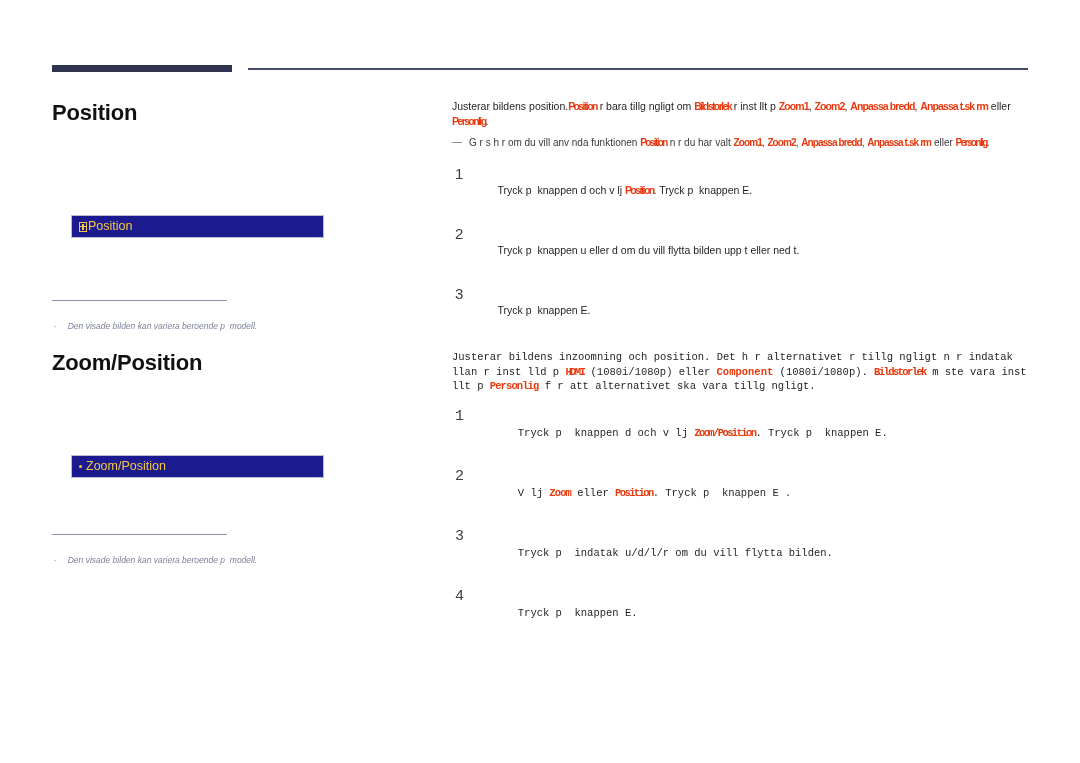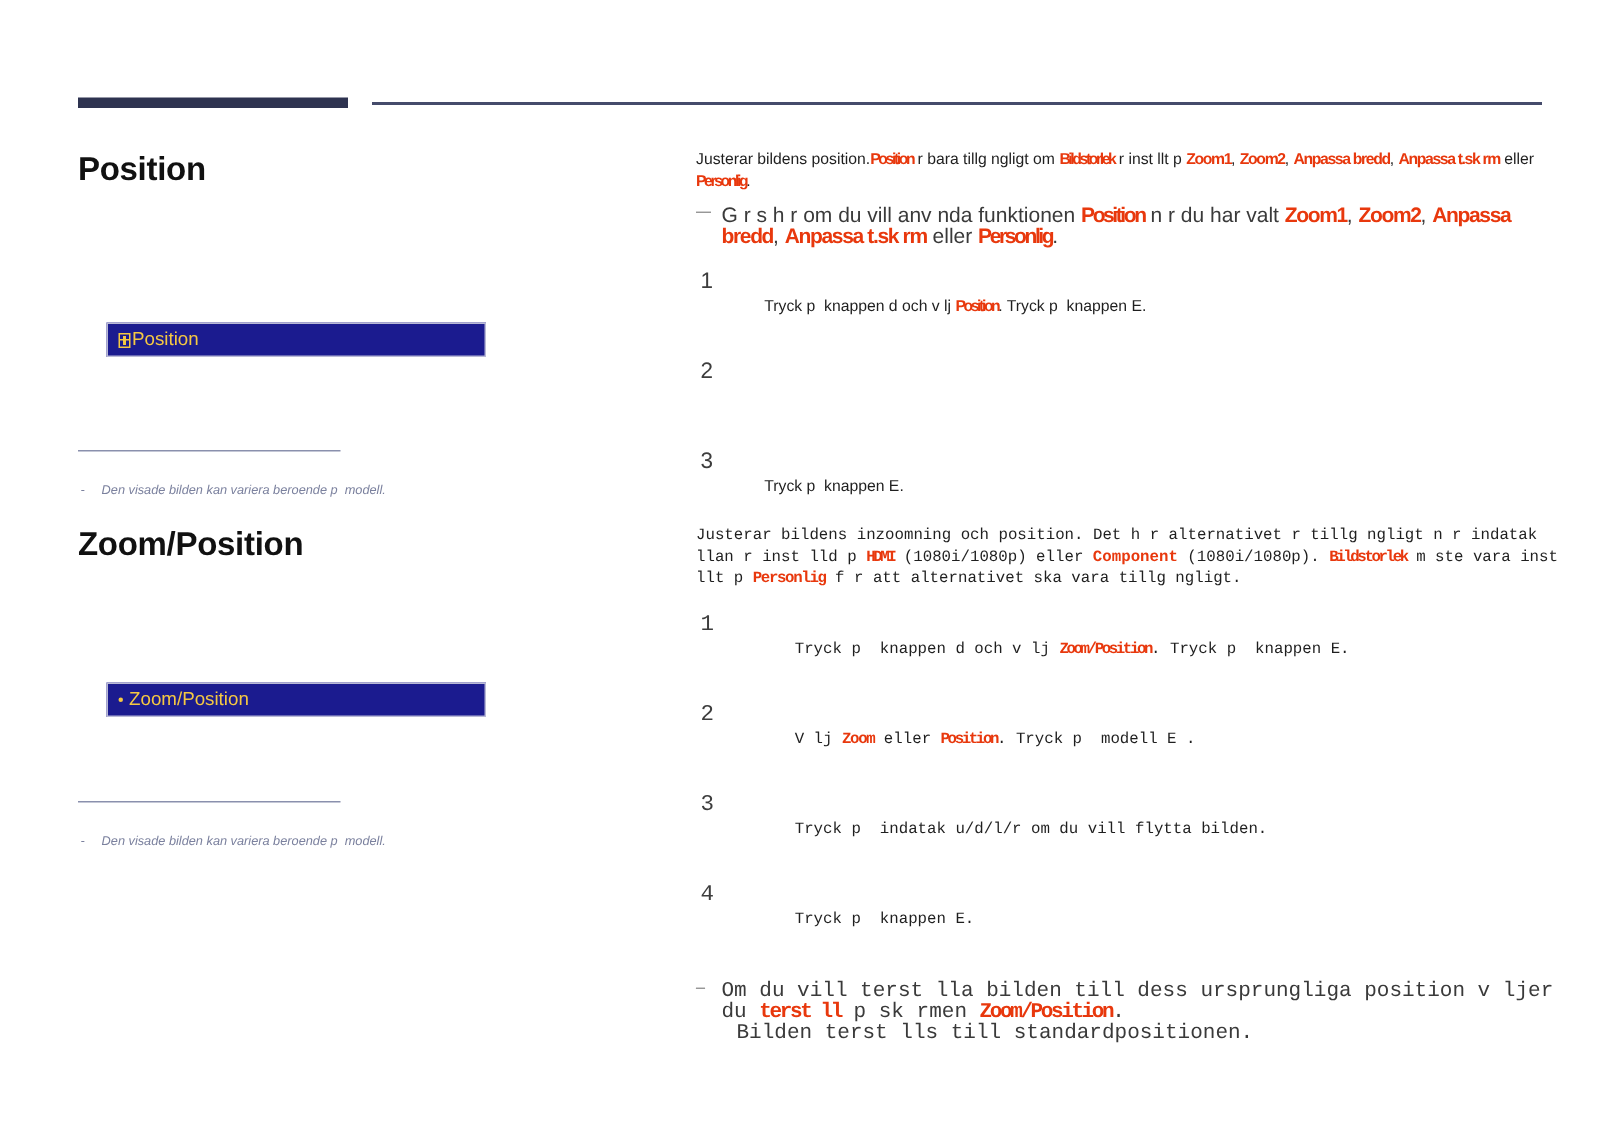--- a/index.html
+++ b/index.html
@@ -113,21 +113,21 @@
     white-space: pre;
     font-style: italic;
   }
   #caption-note-1 { top: 311px; }
   #caption-note-2 { top: 545px; }
   .caption-dash { display: inline-block; width: 14px; }
 
   
   .body-col {
     position: absolute;
-    left: 464px;
+    left: 452px;
     width: 578px;
   }
   #col-position { top: 99px; }
   #col-zoomposition { top: 350px; font-family: Liberation Mono, monospace; }
 
   .para {
     font-size: 10.5px;
     line-height: 14.5px;
     color: #1f1f1f;
     margin: 0 0 4px 0;
@@ -138,21 +138,21 @@
     font-weight: bold;
   }
   
   .squish { letter-spacing: -1.6px; }
   .squish2 { letter-spacing: -0.9px; }
 
   
   .note {
     position: relative;
     padding-left: 17px;
-    font-size: 14px;
+    font-size: 10px;
     line-height: 14px;
     color: #3a3a3a;
     margin-top: 8px;
   }
   .note::before {
     content: "\2014";
     position: absolute;
     left: 0; top: -1px;
     color: #6f6f6f;
     font-size: 10px;
@@ -217,21 +217,21 @@
 
   <div class="note">
     <span>G r s  h r om du vill anv nda funktionen </span><span class="hl squish">Position</span><span> n r du har valt </span><span class="hl squish2">Zoom1</span><span>, </span><span class="hl squish2">Zoom2</span><span>, </span><span class="hl squish2">Anpassa bredd</span><span>, </span><span class="hl squish2">Anpassa t.sk rm</span><span> eller </span><span class="hl squish">Personlig</span><span>.</span>
   </div>
 
   <ol class="steps steps-block-1">
     <li class="step">
       <span class="step-num">1</span><span>Tryck p  knappen d och v lj </span><span class="hl squish">Position</span><span>. Tryck p  knappen E.</span>
     </li>
     <li class="step">
-      <span class="step-num">2</span>
+      <span class="step-num">2</span><span>Tryck p  knappen u eller d om du vill flytta bilden upp t eller ned t.</span>
     </li>
     <li class="step">
       <span class="step-num">3</span><span>Tryck p  knappen E.</span>
     </li>
   </ol>
 </div>
 
 <div id="title-zoomposition" class="section-title">Zoom/Position</div>
 
 <div id="osd-zoomposition" class="osd-box">
@@ -248,27 +248,23 @@
 
   <p class="para">
     <span>Justerar bildens inzoomning och position. Det h r alternativet  r tillg ngligt n r indatak llan  r inst lld p  </span><span class="hl squish">HDMI</span><span> (1080i/1080p) eller </span><span class="hl">Component</span><span> (1080i/1080p). </span><span class="hl squish">Bildstorlek</span><span> m ste vara inst llt p  </span><span class="hl squish2">Personlig</span><span> f r att alternativet ska vara tillg ngligt.</span>
   </p>
 
   <ol class="steps steps-block-2">
     <li class="step">
       <span class="step-num">1</span><span>Tryck p  knappen d och v lj </span><span class="hl squish">Zoom/Position</span><span>. Tryck p  knappen E.</span>
     </li>
     <li class="step">
-      <span class="step-num">2</span><span>V lj </span><span class="hl squish2">Zoom</span><span> eller </span><span class="hl squish">Position</span><span>. Tryck p  modell E .</span>
+      <span class="step-num">2</span><span>V lj </span><span class="hl squish2">Zoom</span><span> eller </span><span class="hl squish">Position</span><span>. Tryck p  knappen E .</span>
     </li>
     <li class="step">
       <span class="step-num">3</span><span>Tryck p  indatak u/d/l/r om du vill flytta bilden.</span>
     </li>
     <li class="step">
       <span class="step-num">4</span><span>Tryck p  knappen E.</span>
     </li>
   </ol>
 
-  <div class="note" style="margin-top:20px;">
-    <span>Om du vill  terst lla bilden till dess ursprungliga position v ljer du </span><span class="hl squish">terst ll</span><span> p  sk rmen </span><span class="hl squish">Zoom/Position</span><span>.</span>
-    <span class="note-indent">Bilden  terst lls till standardpositionen.</span>
-  </div>
 </div>
 
 </body></html>

